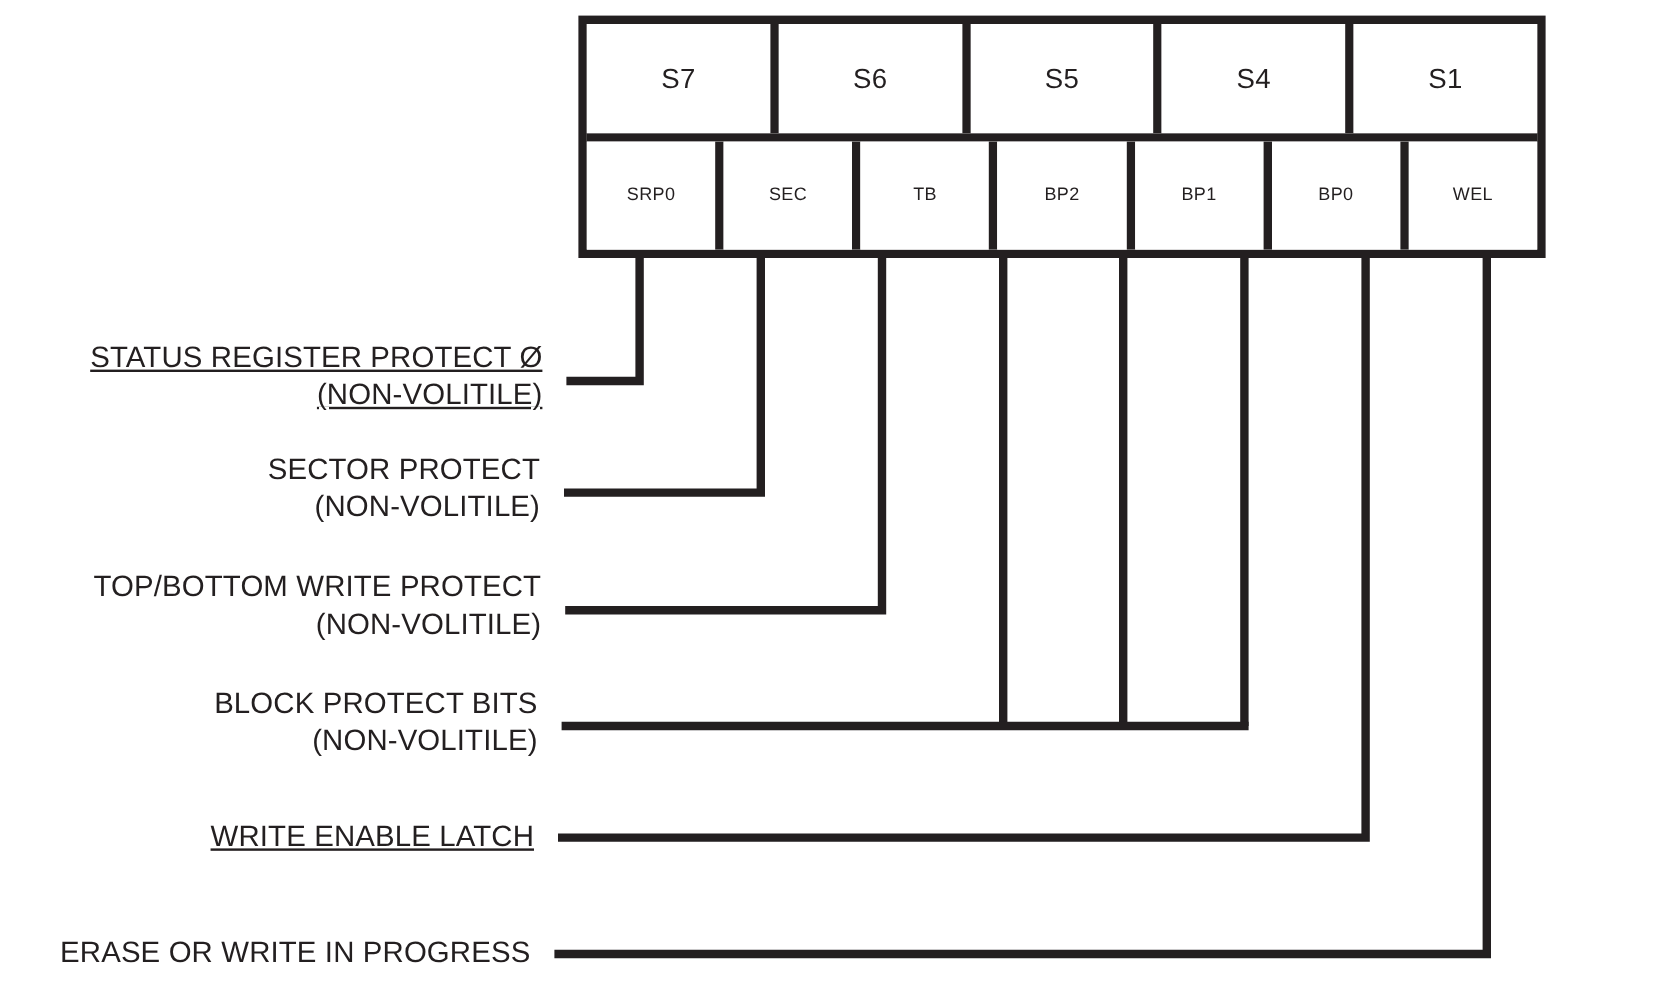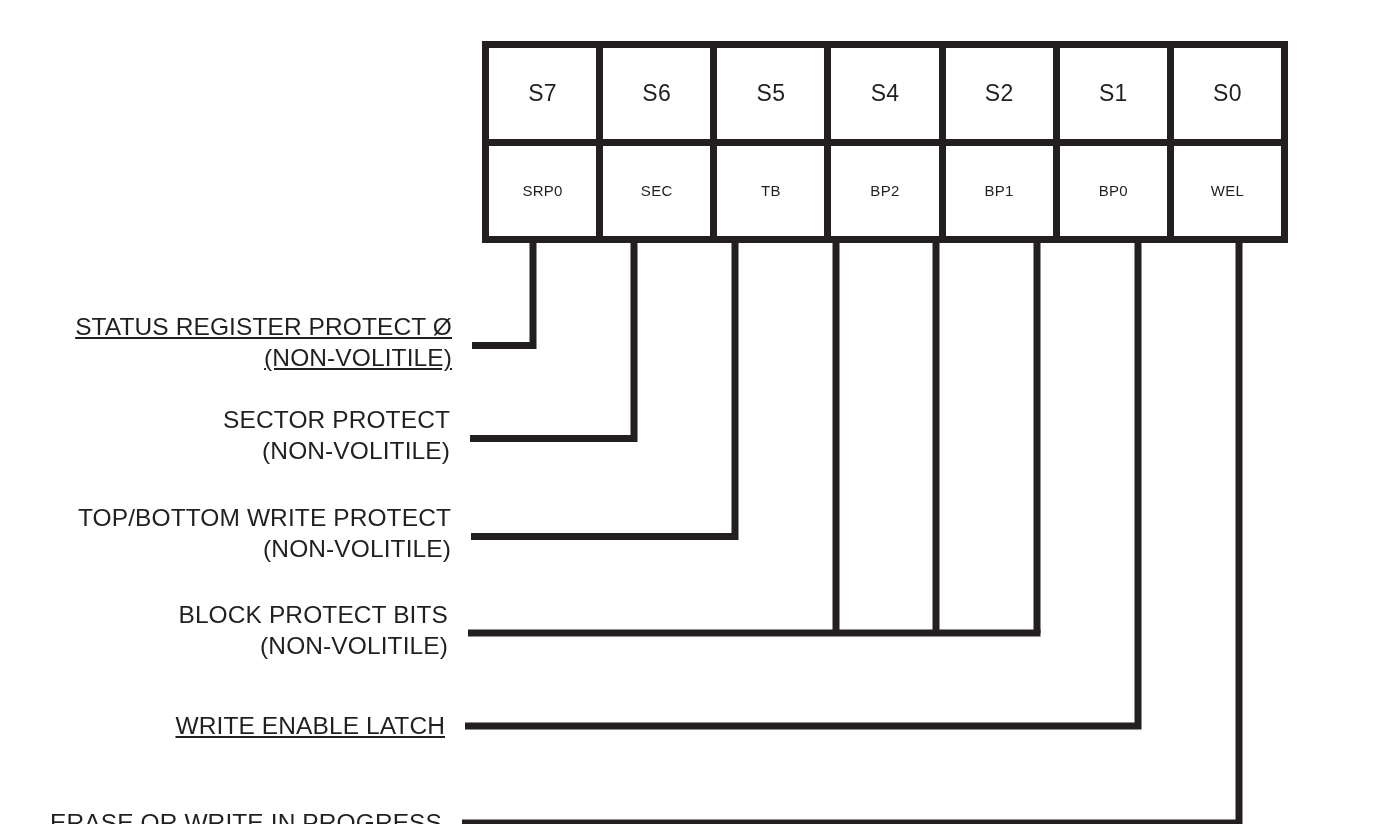--- a/index.html
+++ b/index.html
@@ -15,21 +15,20 @@
     overflow: hidden;
     font-family: "Liberation Sans", "DejaVu Sans", sans-serif;
     color: #231f20;
   }
   #diagram-root {
     position: absolute;
     left: 0;
     top: 0;
     width: 1395px;
     height: 748px;
-    margin-top: 28px;
   }
   
   .register-table {
     position: absolute;
     left: 482px;
     top: 13px;
     width: 806px;
     height: 202px;
     box-sizing: border-box;
     border: 7px solid #231f20;
@@ -99,23 +98,21 @@
 <body>
 
 <div id="diagram-root">
 
   <div class="register-table">
     <div class="reg-row row-bits">
       <div class="reg-cell">S7</div>
       <div class="reg-cell">S6</div>
       <div class="reg-cell">S5</div>
       <div class="reg-cell">S4</div>
-      <div class="reg-cell">S2</div>
       <div class="reg-cell">S1</div>
-      <div class="reg-cell">S0</div>
     </div>
     <div class="reg-row row-names">
       <div class="reg-cell">SRP0</div>
       <div class="reg-cell">SEC</div>
       <div class="reg-cell">TB</div>
       <div class="reg-cell">BP2</div>
       <div class="reg-cell">BP1</div>
       <div class="reg-cell">BP0</div>
       <div class="reg-cell">WEL</div>
     </div>

